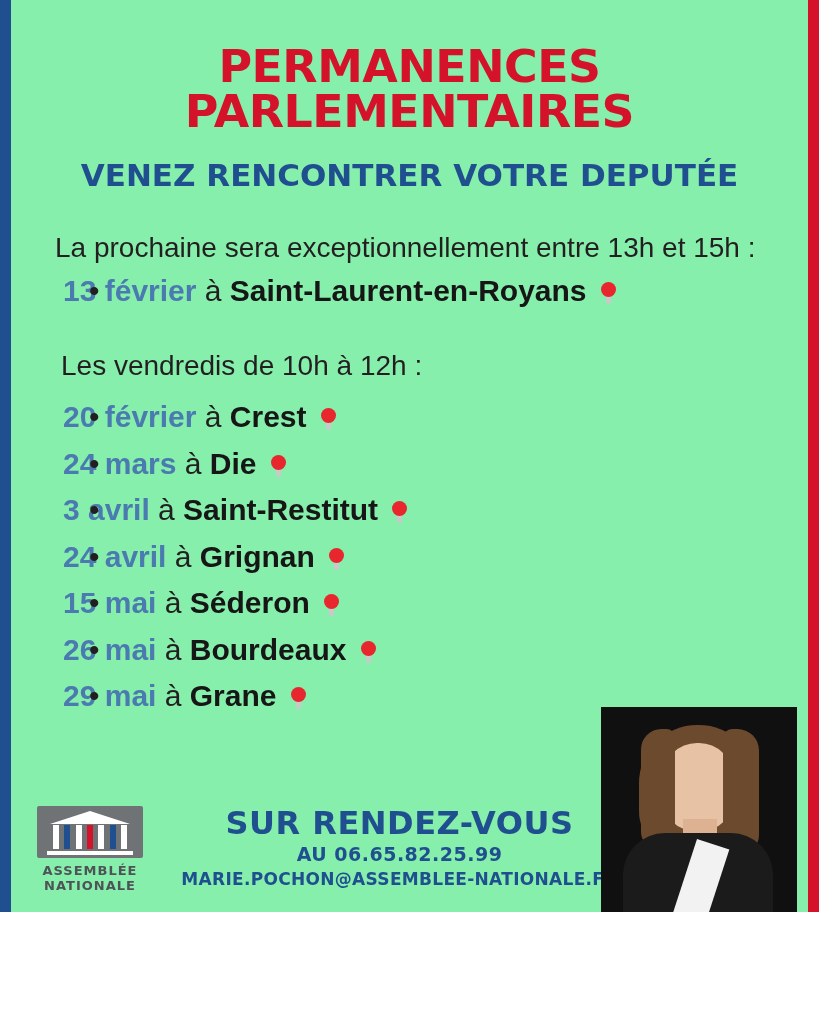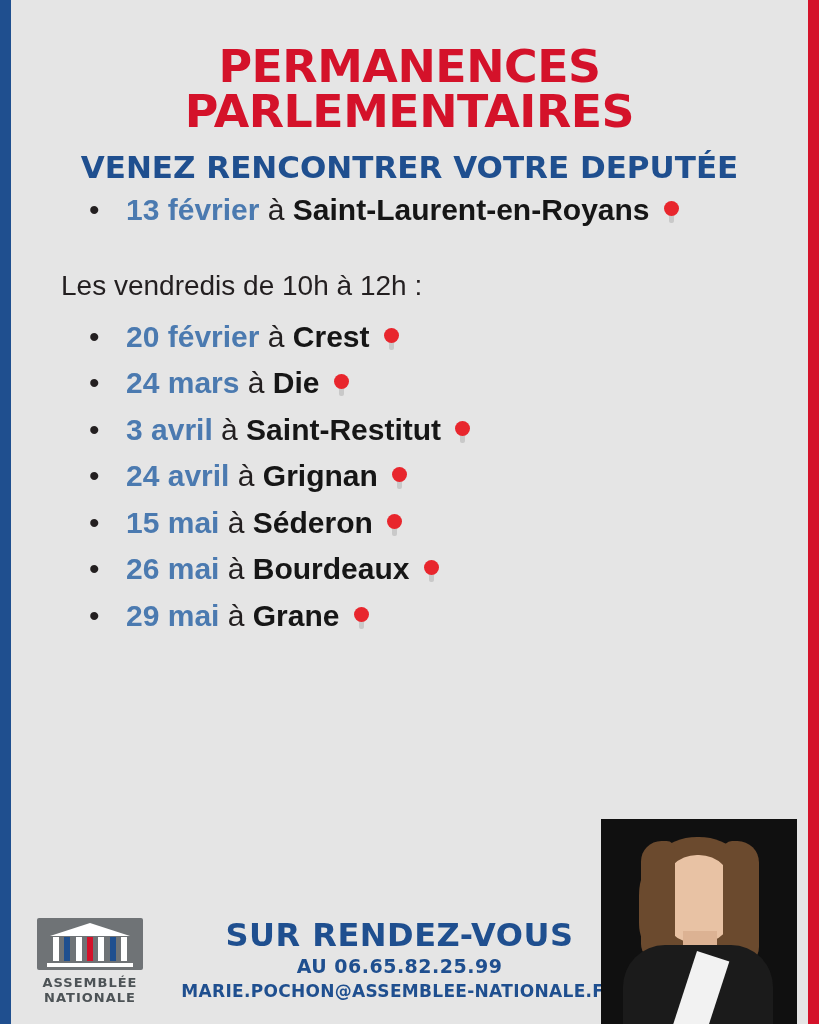--- a/index.html
+++ b/index.html
@@ -9,22 +9,22 @@
   body {
     width: 819px;
     height: 1024px;
     background: #ffffff;
     font-family: "Liberation Sans", sans-serif;
     overflow: hidden;
   }
   .poster {
     position: relative;
     width: 819px;
-    height: 1024px;
-    background: #e5e5e5;
+    height: 912px;
+    background: #86efac;
     box-sizing: border-box;
     overflow: hidden;
   }
   
   .edge {
     position: absolute;
     top: 0;
     bottom: 0;
     width: 11px;
   }
@@ -49,21 +49,21 @@
     padding-top: 44px;
     line-height: 1.0;
     font-family: "DejaVu Sans", sans-serif;
     transform: scaleX(1.02);
   }
   .subtitle {
     text-align: center;
     color: #1f4f8f;
     font-weight: bold;
     font-size: 31px;
-    margin: 4px;
+    margin: 12px;
     padding-top: 14px;
     line-height: 1.0;
     font-family: "DejaVu Sans", sans-serif;
   }
 
   .intro {
     color: #231f20;
     font-size: 28px;
     line-height: 1.38;
     margin: 0;
@@ -73,21 +73,21 @@
   ul.dates {
     list-style: none;
     margin: 0;
     padding: 0;
   }
   ul.dates li {
     position: relative;
     font-size: 30px;
     line-height: 1.55;
     color: #231f20;
-    padding-left: 115px;
+    padding-left: 52px;
   }
   ul.dates li::before {
     content: "\2022";
     position: absolute;
     left: 78px;
     top: 0;
     font-size: 30px;
     color: #231f20;
   }
   .d-date {
@@ -277,20 +277,21 @@
 <div class="poster">
 
   <div class="edge edge-left"></div>
   <div class="edge edge-right"></div>
 
   <div class="content">
 
     <h1 class="title">PERMANENCES PARLEMENTAIRES</h1>
     <h2 class="subtitle">VENEZ RENCONTRER VOTRE DEPUTÉE</h2>
 
+    <p class="intro">La prochaine sera exceptionnellement entre 13h et 15h :</p>
 
     <ul class="dates">
       <li>
         <span class="d-date">13 février</span>
         <span class="d-a">à</span>
         <span class="d-place">Saint-Laurent-en-Royans</span>
         <span class="pin"><span class="tail"></span><span class="head"></span></span>
       </li>
     </ul>
 

